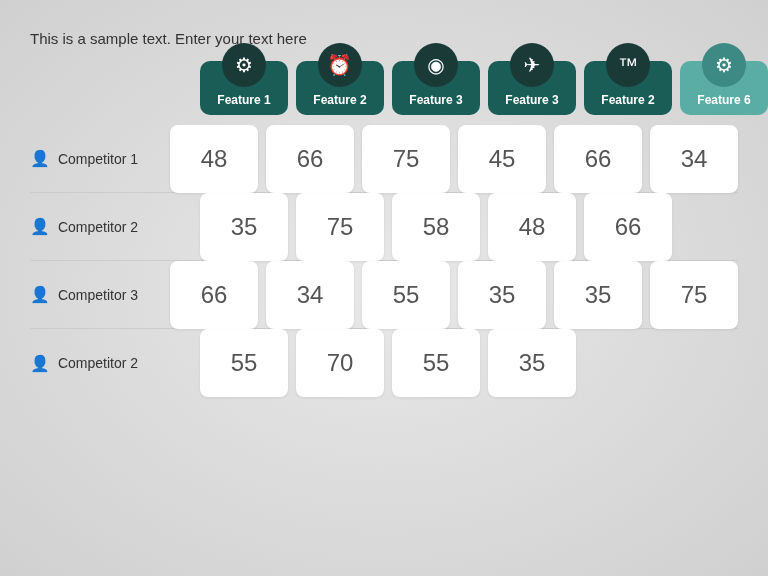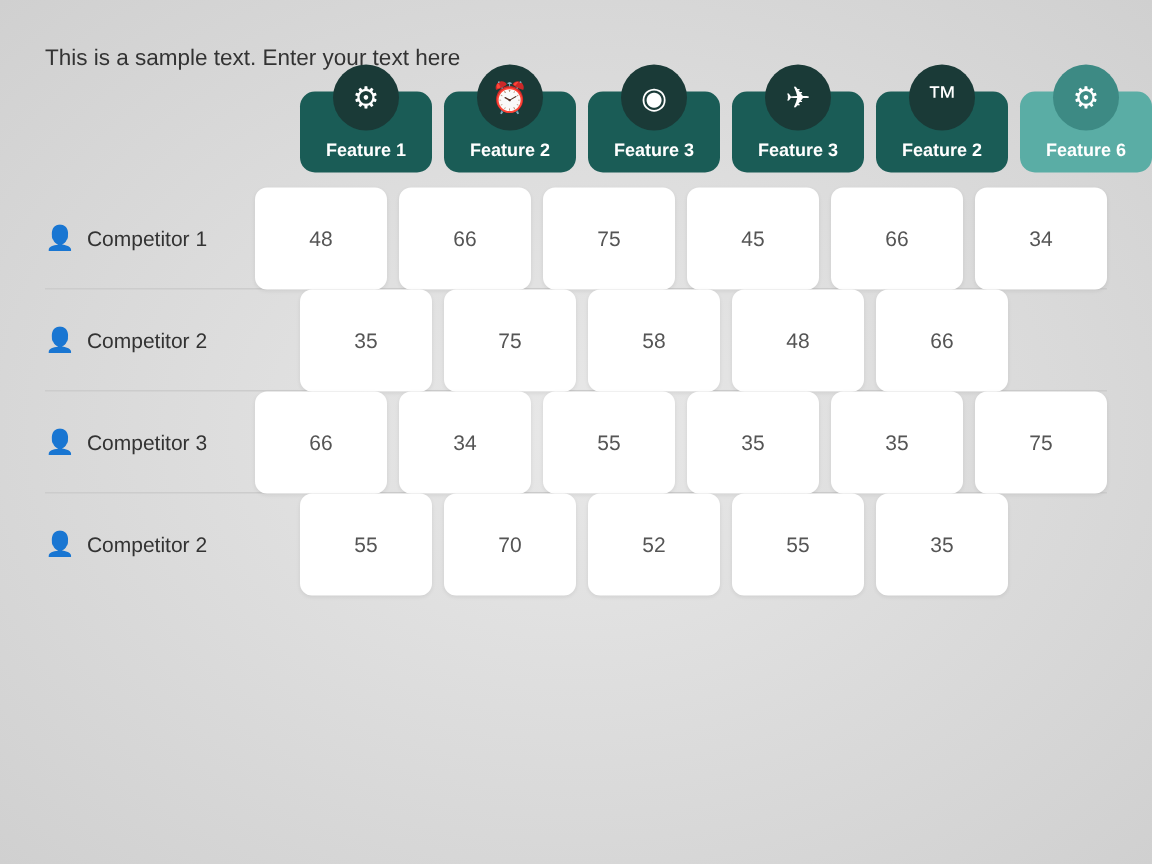--- a/index.html
+++ b/index.html
@@ -133,21 +133,21 @@
     }
 
     .cell {
       width: 88px;
       height: 68px;
       background: white;
       border-radius: 8px;
       display: flex;
       align-items: center;
       justify-content: center;
-      font-size: 14px;
+      font-size: 24px;
       color: #555;
       box-shadow: 0 1px 3px rgba(0,0,0,0.08);
     }
   </style>
 </head>
 <body>
 
 <h1 class="title">This is a sample text. Enter your text here</h1>
 
 <div class="table-wrapper">
@@ -236,20 +236,19 @@
         </div>
       </div>
       <div class="data-row">
         <div class="row-label">
           <span class="person-icon">👤</span>
           <span>Competitor 2</span>
         </div>
         <div class="cells">
           <div class="cell">55</div>
           <div class="cell">70</div>
-          <div class="cell">52</div>
           <div class="cell">55</div>
           <div class="cell">35</div>
         </div>
       </div>
     </div>
 
 </div>
 
 </body></html>

